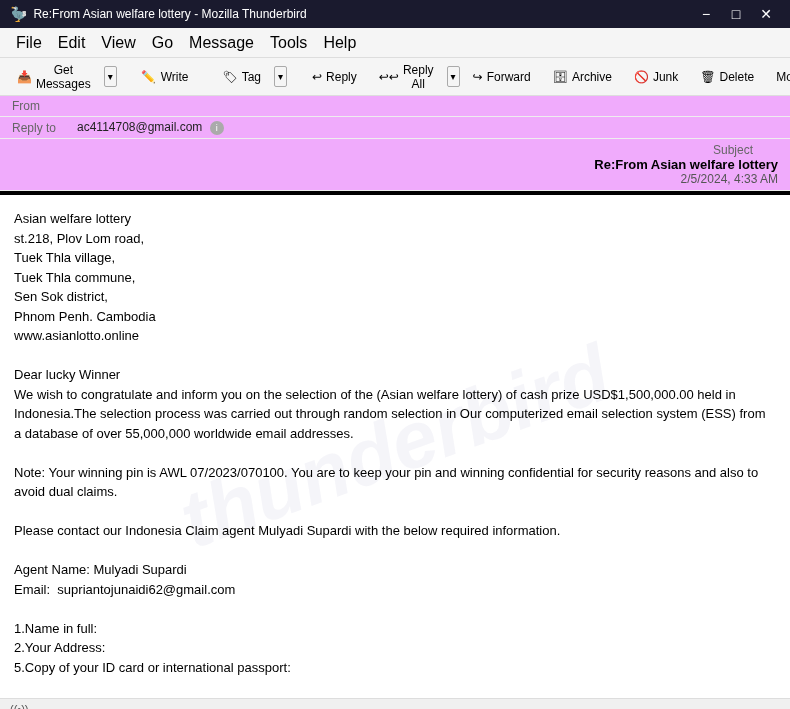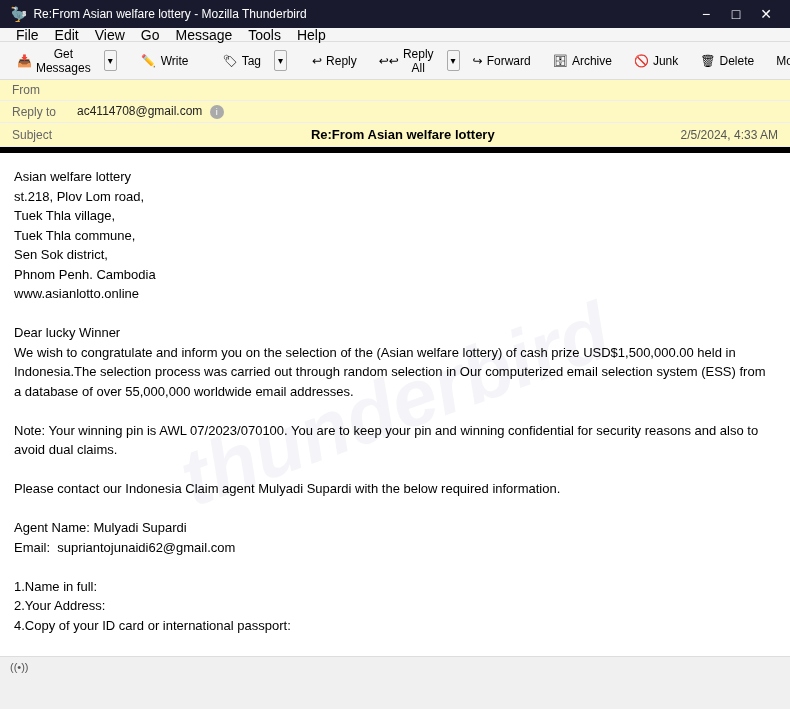--- a/index.html
+++ b/index.html
@@ -23,23 +23,23 @@
       background: none; border: none; color: white; font-size: 14px;
       cursor: pointer; width: 28px; height: 22px; display: flex; align-items: center; justify-content: center;
     }
 
     
     .menubar {
       background: #f5f5f5;
       display: flex;
       align-items: center;
       padding: 2px 8px;
-      font-size: 14px;
+      font-size: 16px;
       border-bottom: 1px solid #ddd;
-      height: 14px;
+      height: 30px;
     }
     .menubar span { padding: 2px 8px; cursor: pointer; }
 
     
     .toolbar {
       background: #f5f5f5;
       display: flex;
       align-items: center;
       padding: 4px 8px;
       border-bottom: 1px solid #ddd;
@@ -54,41 +54,42 @@
     }
     .toolbar-divider { width: 1px; height: 24px; background: #ccc; margin: 0 4px; }
     .dropdown-arrow {
       border: 1px solid #aaa; padding: 4px 3px; cursor: pointer;
       font-size: 10px; background: #f5f5f5; border-radius: 2px;
     }
     .toolbar-spacer { flex: 1; }
 
     
     .email-headers {
-      background: #fef9c3;
-      border-bottom: 6px solid #000000;
+      background: #f0abfc;
+      border-bottom: 4px solid #000000;
     }
     .header-row {
       display: flex;
       align-items: center;
       padding: 3px 12px;
       border-bottom: 1px solid #eee;
       font-size: 12px;
     }
     .header-label {
       color: #666;
       width: 65px;
       flex-shrink: 0;
       font-size: 12px;
     }
     .header-value { color: #222; flex: 1; }
     .header-date { color: #555; font-size: 12px; }
     .subject-row {
       display: flex; align-items: flex-end; justify-content: space-between;
       padding: 4px 12px;
+      flex-direction: column;
     }
     .subject-text { font-weight: bold; font-size: 13px; padding-left: 48px; }
     .info-icon {
       display: inline-block; width: 14px; height: 14px; border-radius: 50%;
       background: #aaa; color: white; font-size: 9px; text-align: center;
       line-height: 14px; cursor: pointer; margin-left: 4px;
     }
 
     
     .email-body {
@@ -253,19 +254,19 @@
     <br>
     <div>Note: Your winning pin is AWL 07/2023/070100. You are to keep your pin and winning confidential for security reasons and also to avoid dual claims.</div>
     <br>
     <div>Please contact our Indonesia Claim agent Mulyadi Supardi with the below required information.</div>
     <br>
     <div>Agent Name: Mulyadi Supardi</div>
     <div>Email:&nbsp; supriantojunaidi62@gmail.com</div>
     <br>
     <div>1.Name in full:</div>
     <div>2.Your Address:</div>
-    <div>4.Copy of your ID card or international passport:</div>
+    <div>5.Copy of your ID card or international passport:</div>
   </div>
 </div>
 
 <div class="statusbar">
   <span>((•))</span>
 </div>
 
 </body></html>

